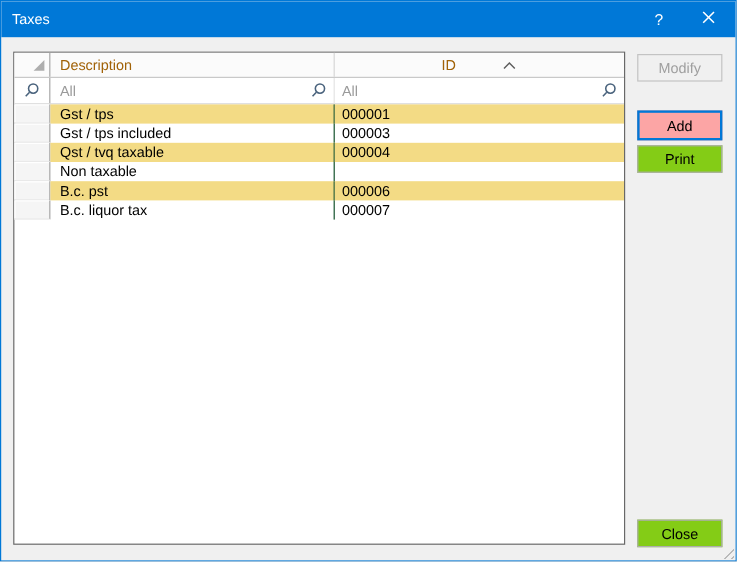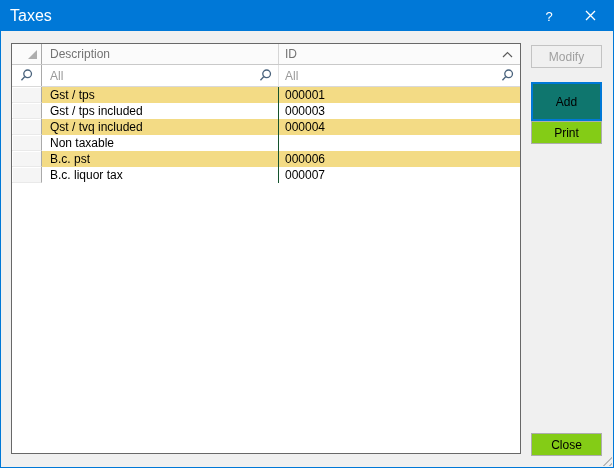--- a/index.html
+++ b/index.html
@@ -5,37 +5,37 @@
   html,body{margin:0;padding:0;background:#cfcfcf;font-family:"Liberation Sans",sans-serif;}
   *{box-sizing:border-box;}
   .window{
     position:relative;width:614px;height:468px;background:#f0f0f0;
     border:1px solid var(--titlebar,#0078d7);overflow:hidden;
   }
   .titlebar{
     position:absolute;left:0;top:0;width:100%;height:30px;
     background:var(--titlebar,#0078d7);display:flex;align-items:center;
   }
-  .title{color:#ffffff;font-size:16px;margin-left:9px;}
+  .title{color:#ffffff;font-size:12px;margin-left:9px;}
   .tb-spacer{flex:1;}
   .tb-btn{height:30px;display:flex;align-items:center;justify-content:center;color:#ffffff;cursor:default;}
   .tb-help{width:38px;font-size:13px;}
   .tb-close{width:45px;}
 
   
   .grid{
     position:absolute;left:10px;top:42px;width:510px;height:411px;
     background:#ffffff;border:1px solid #686868;display:flex;flex-direction:column;
   }
   .hdr-row{display:flex;height:21px;background:#fbfbfb;border-bottom:1px solid #c9c9c9;flex:0 0 auto;}
   .corner-cell{width:30px;flex:0 0 30px;border-right:1px solid #a9a9a9;display:flex;align-items:center;justify-content:flex-end;padding-right:4px;}
   .tri{width:0;height:0;border-left:9px solid transparent;border-bottom:9px solid #aeaeae;}
-  .hdr-cell{font-size:12px;color:#737373;display:flex;align-items:center;}
+  .hdr-cell{font-size:12px;color:#a16207;display:flex;align-items:center;}
   .hdr-desc{width:237px;flex:0 0 237px;padding-left:8px;border-right:1px solid #d6d6d6;}
-  .hdr-id{flex:1;padding-left:6px;justify-content:space-between;padding-right:7px;gap:39px;}
+  .hdr-id{flex:1;padding-left:6px;justify-content:center;padding-right:7px;gap:39px;}
   .sort-asc{color:#5c5c5c;flex:0 0 auto;}
 
   .filter-row{display:flex;height:22px;background:#ffffff;border-bottom:1px solid #d9d9d9;flex:0 0 auto;}
   .filter-corner{width:30px;flex:0 0 30px;border-right:1px solid #a9a9a9;display:flex;align-items:center;justify-content:center;}
   .filter-cell{font-size:12px;color:#9a9a9a;display:flex;align-items:center;padding-left:8px;}
   .filter-desc{width:237px;flex:0 0 237px;border-right:1px solid #e4e4e4;}
   .filter-id{flex:1;padding-left:6px;}
   .mag{color:#4a637d;display:inline-flex;}
   .mag svg{display:block;}
   .mag-right{margin-left:auto;margin-right:5px;}
@@ -47,21 +47,21 @@
   .cell-id{flex:1;padding-left:6px;}
   .data-row:nth-child(odd) .cell{background:var(--row-highlight,#f3db85);}
 
   
   .btn{
     position:absolute;left:530px;width:71px;height:23px;
     display:flex;align-items:center;justify-content:center;
     font-size:12px;background:#84cc16;border:1px solid #adadad;color:#000;cursor:default;
   }
   .btn-modify{top:44px;background:#f0f0f0;border-color:#c3c3c3;color:#9f9f9f;}
-  .btn-add{top:81px;height:39px;background:#0f766e;border:2px solid var(--accent,#0078d7);}
+  .btn-add{top:91px;height:25px;background:#fca5a5;border:2px solid var(--accent,#0078d7);}
   .btn-print{top:120px;}
   .btn-close{top:432px;}
 
   .resize-grip{
     position:absolute;right:1px;bottom:1px;width:13px;height:13px;
     clip-path:polygon(100% 0,100% 100%,0 100%);
     background:repeating-linear-gradient(135deg,#b9b9b9 0 1px,transparent 1px 4px);
   }
 </style>
 </head>
@@ -137,21 +137,21 @@
       <div class="cell cell-desc">Gst / tps</div>
       <div class="cell cell-id">000001</div>
     </div>
     <div class="data-row">
       <div class="rh-cell"></div>
       <div class="cell cell-desc">Gst / tps included</div>
       <div class="cell cell-id">000003</div>
     </div>
     <div class="data-row">
       <div class="rh-cell"></div>
-      <div class="cell cell-desc">Qst / tvq included</div>
+      <div class="cell cell-desc">Qst / tvq taxable</div>
       <div class="cell cell-id">000004</div>
     </div>
     <div class="data-row">
       <div class="rh-cell"></div>
       <div class="cell cell-desc">Non taxable</div>
     </div>
     <div class="data-row">
       <div class="rh-cell"></div>
       <div class="cell cell-desc">B.c. pst</div>
       <div class="cell cell-id">000006</div>

